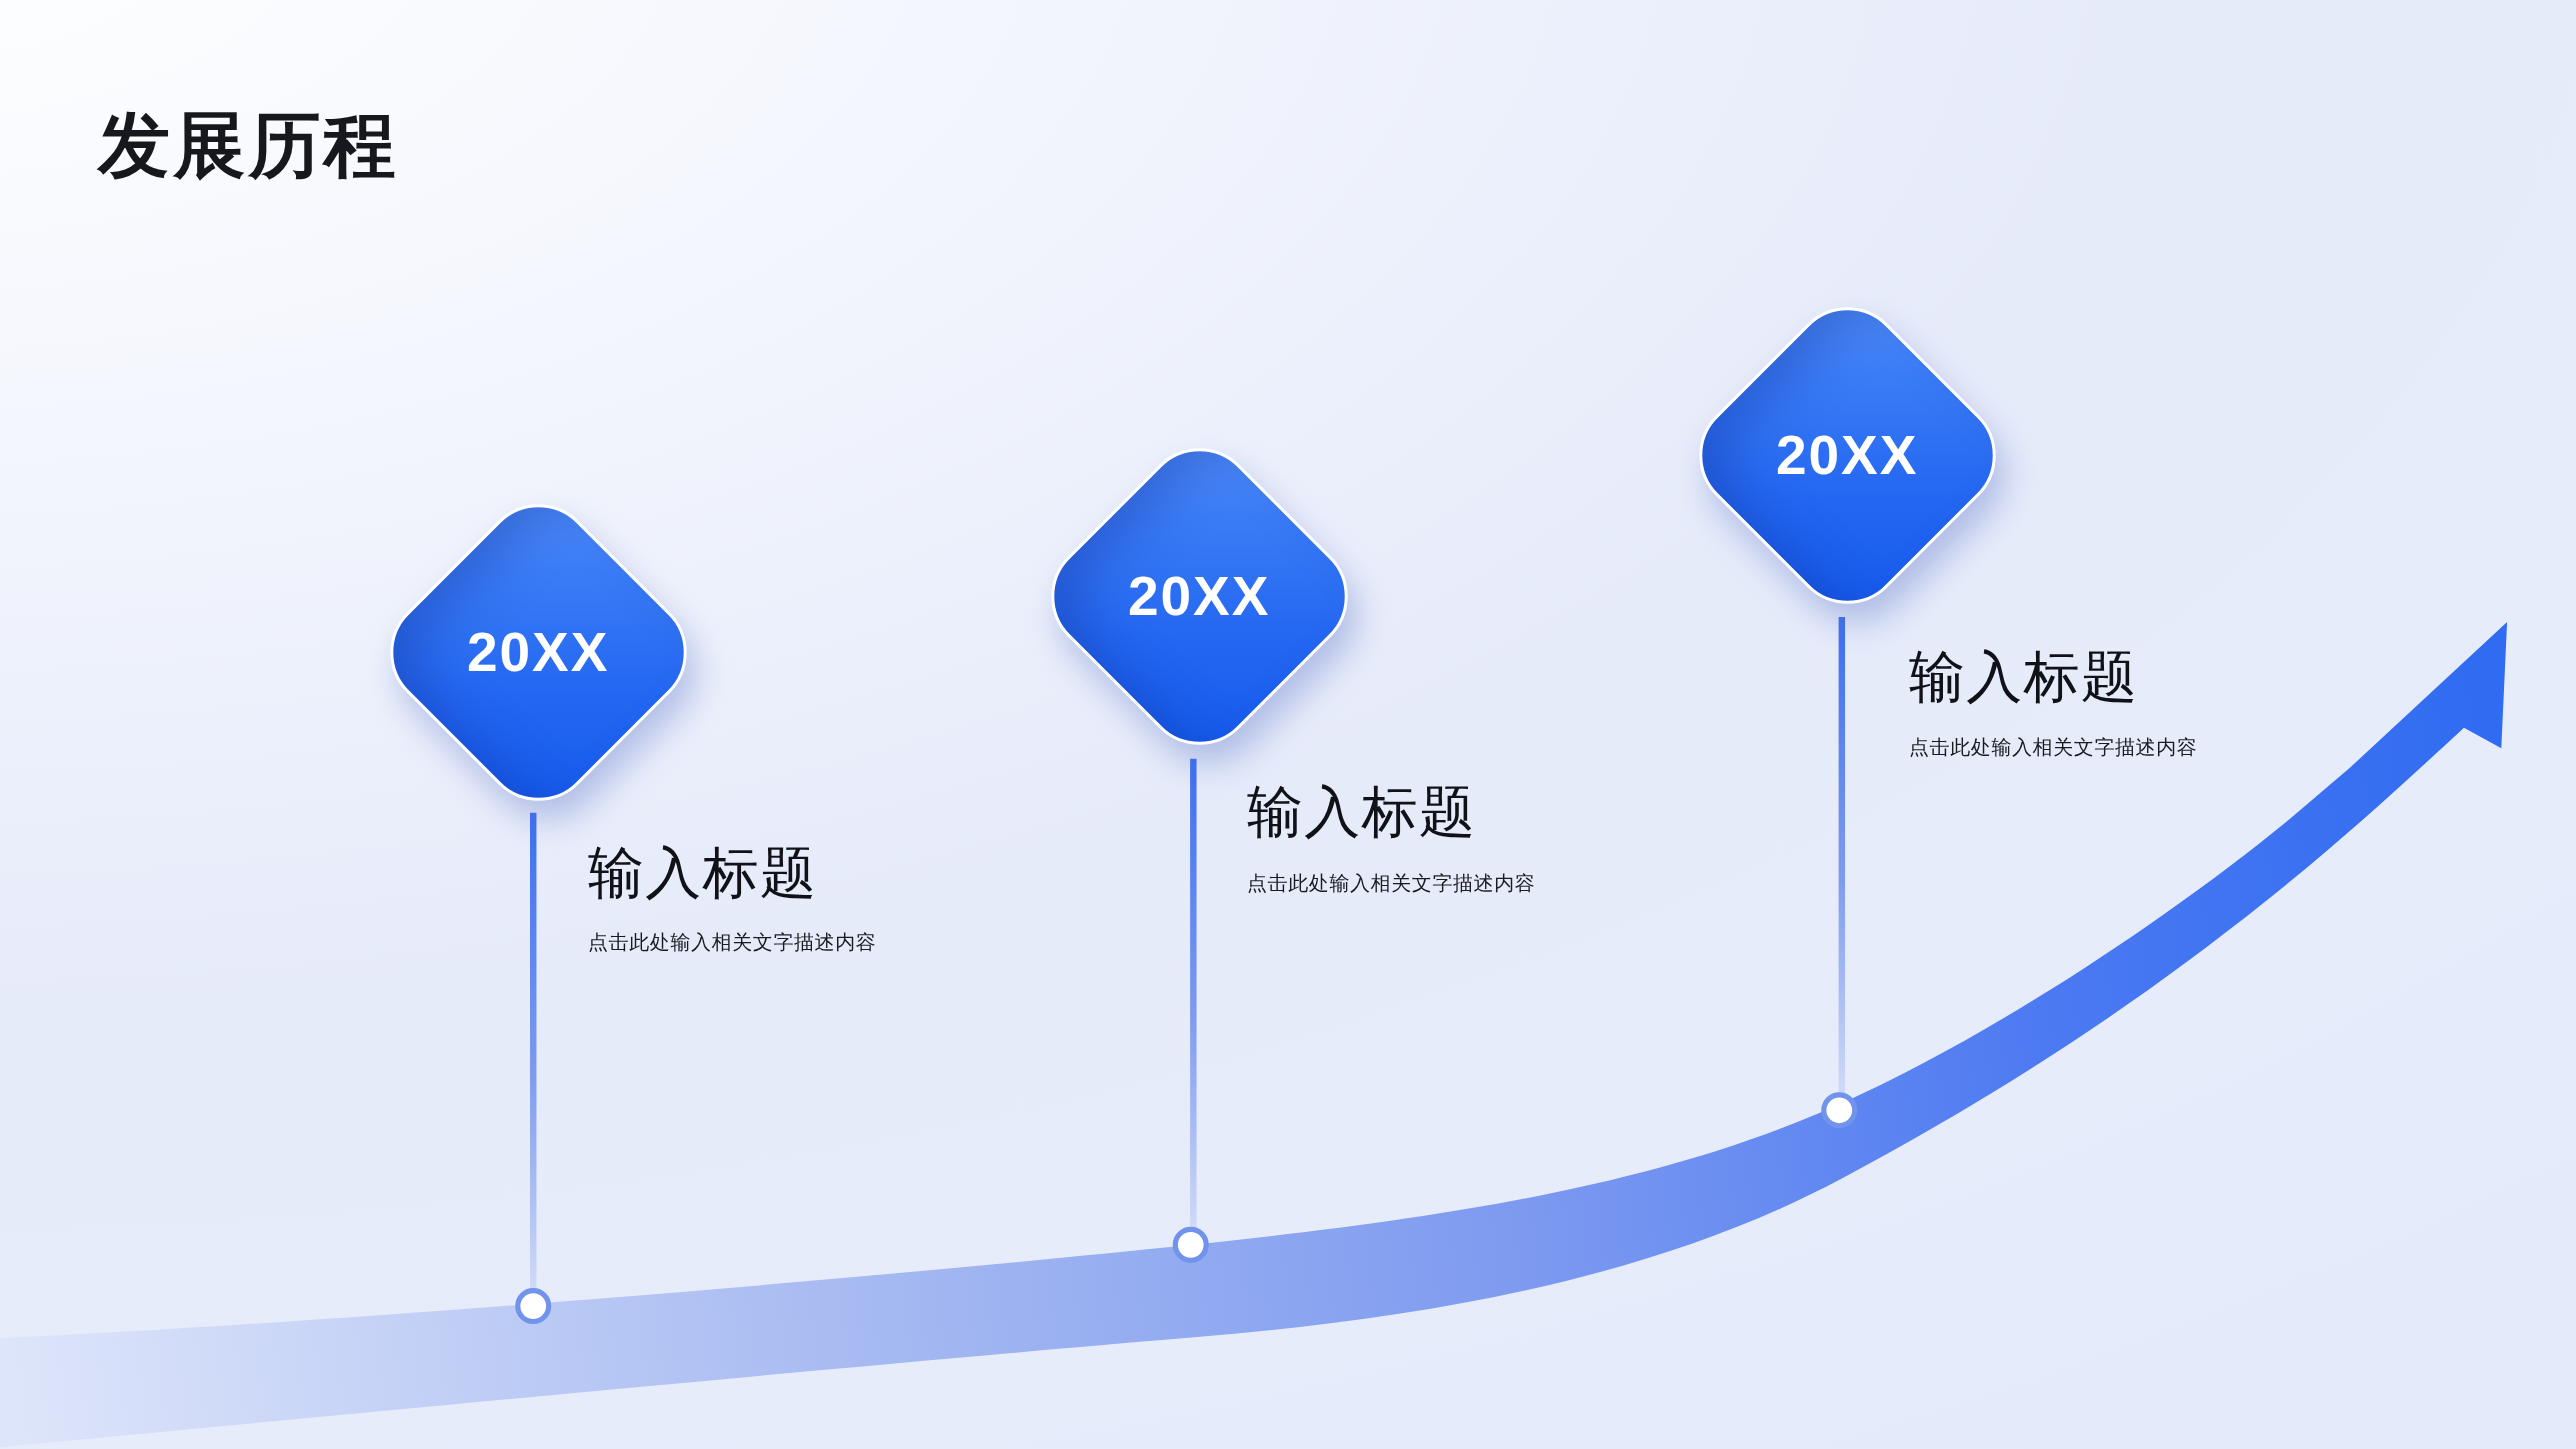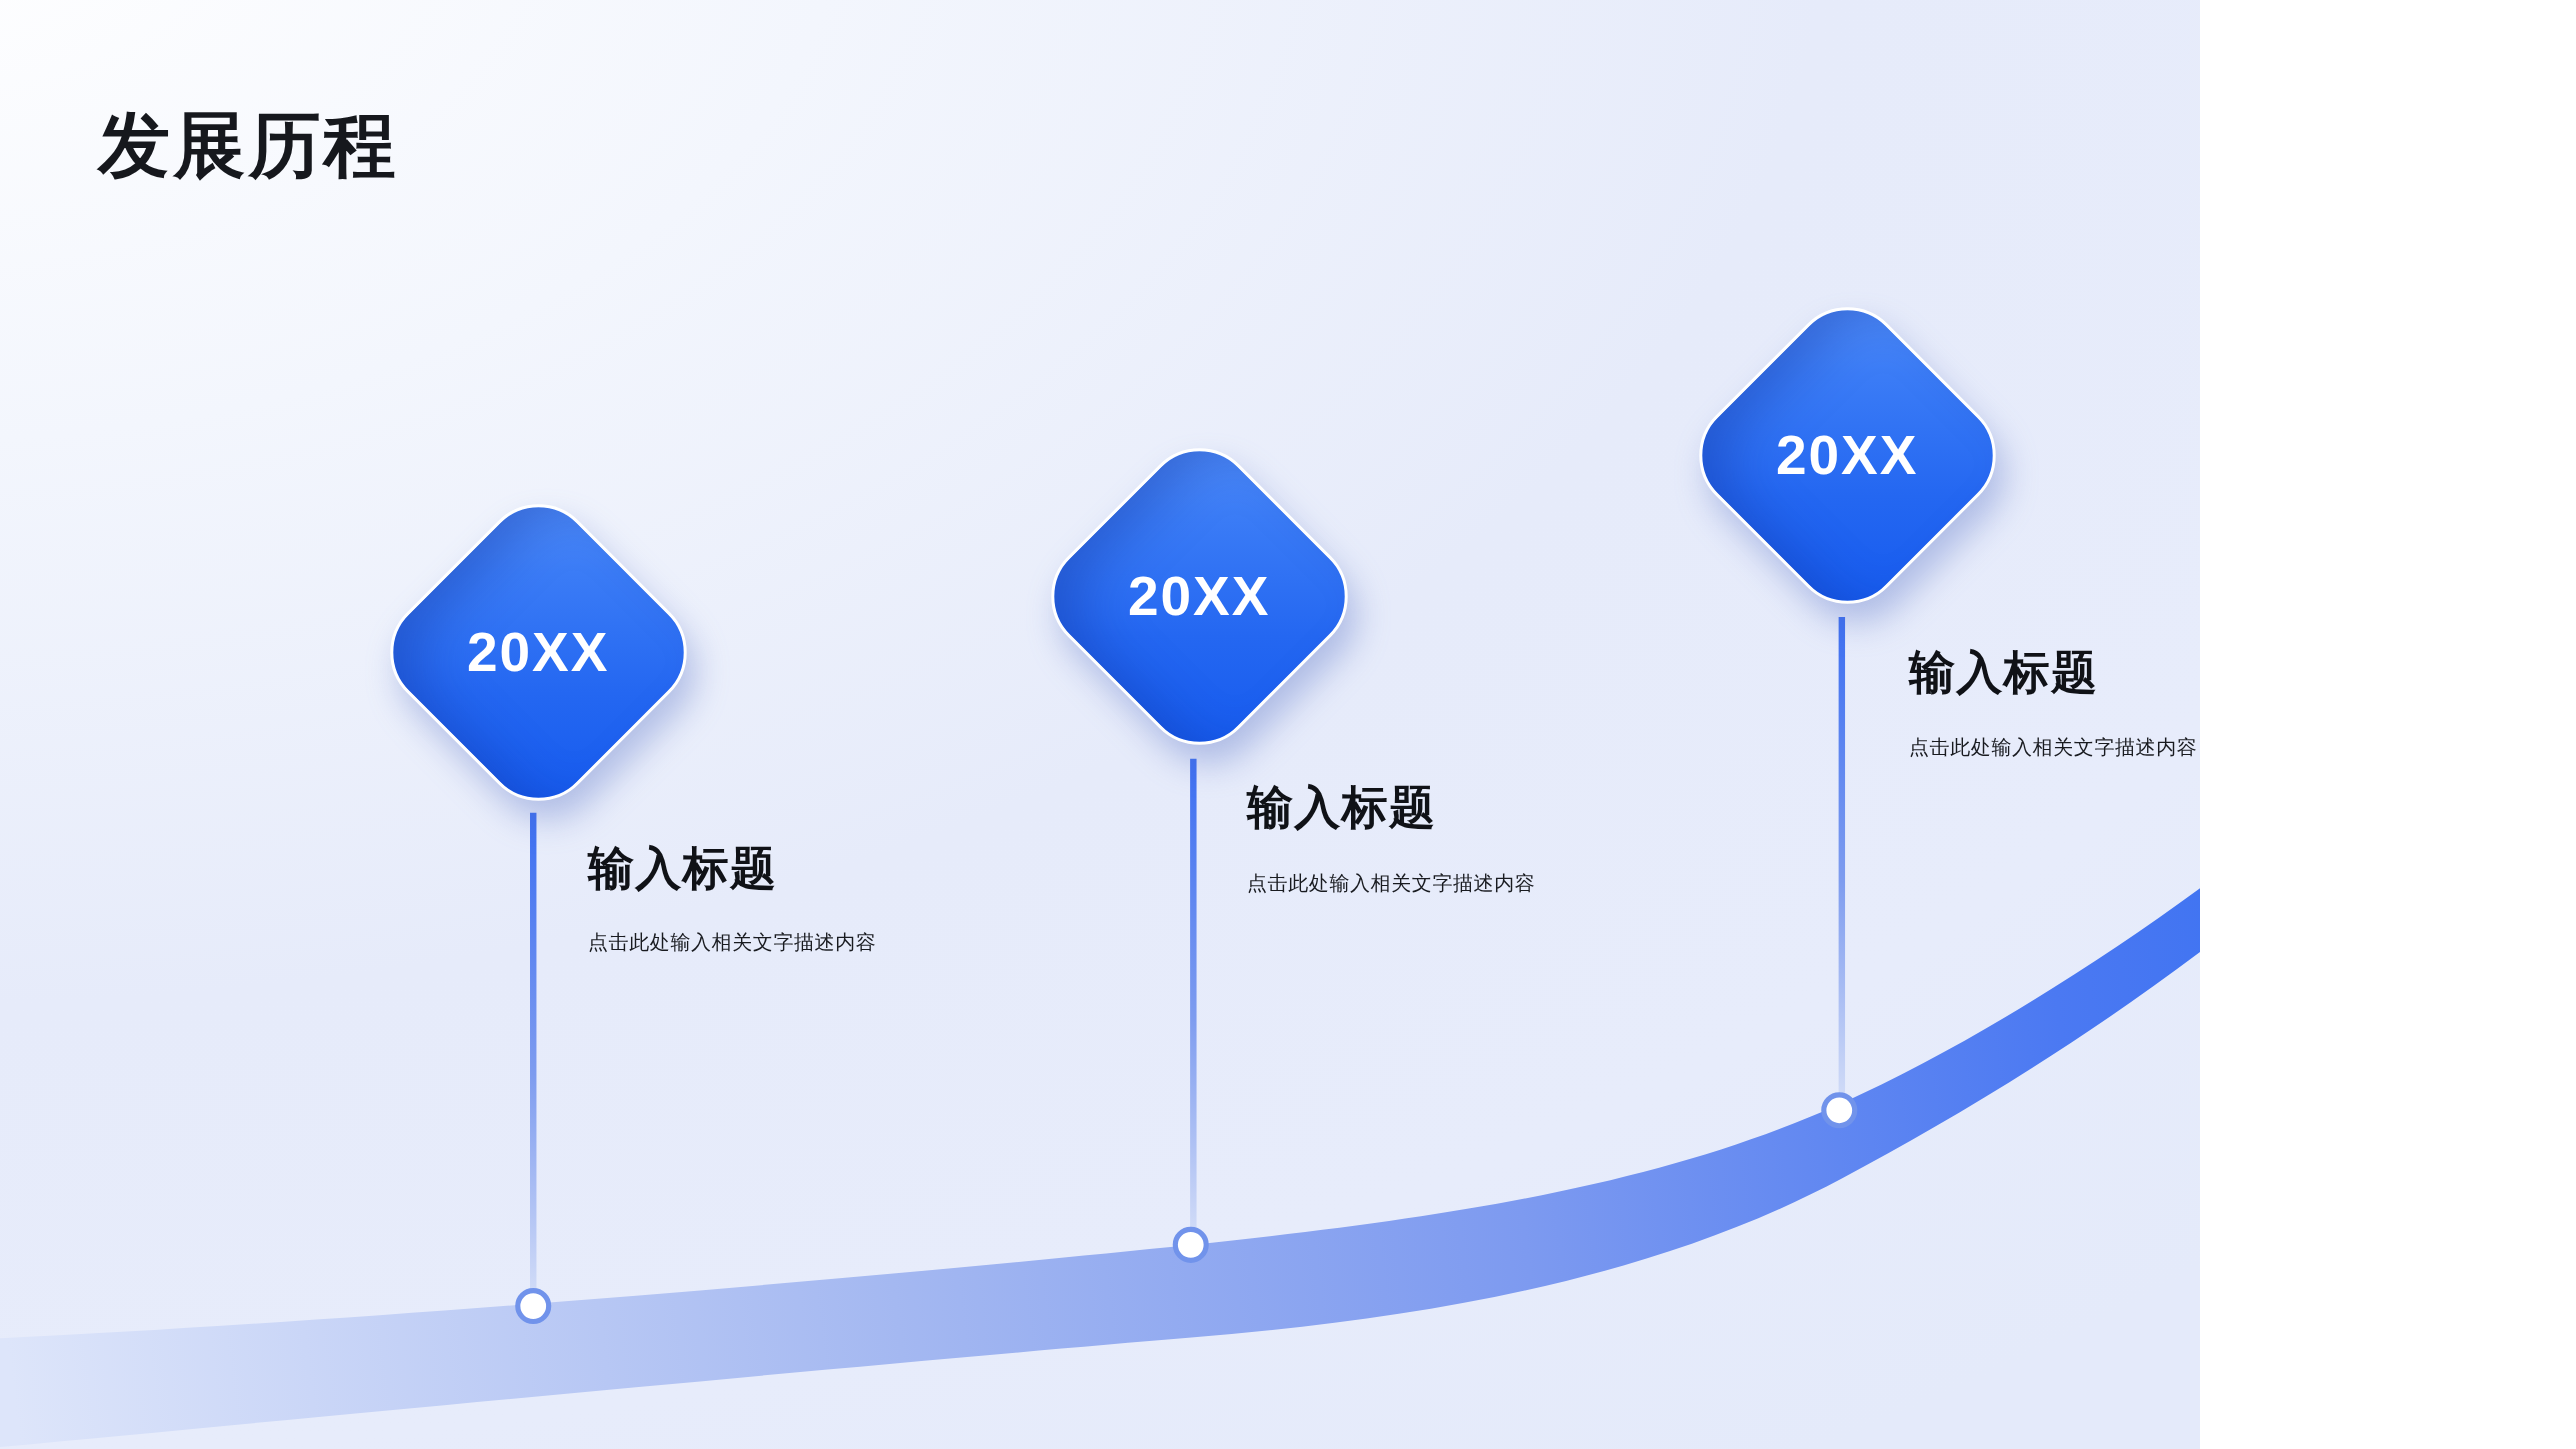--- a/index.html
+++ b/index.html
@@ -1,21 +1,21 @@
 <!DOCTYPE html>
 <html style="font-size:10.3px"><head>
 <meta charset="utf-8">
 <style>
   html,body{margin:0;padding:0;}
   body{
     width:2576px;height:1449px;overflow:hidden;
     font-family:"Liberation Sans","DejaVu Sans",sans-serif;
   }
   .stage{
-    position:relative;width:2200px;height:1449px;overflow:hidden;
+    position:relative;width:2576px;height:1449px;overflow:hidden;
     background:
       radial-gradient(150% 130% at -4% -6%, #ffffff 0%, #f3f6fd 28%, #e6ebfa 58%, #e7ecfb 82%, #e4eafa 100%);
   }
   
   .page-title{
     position:absolute;left:98px;top:104px;
     font-size:72px;font-weight:800;color:#16181d;
     letter-spacing:3.2px;line-height:1.15;white-space:nowrap;
   }
   
@@ -37,21 +37,21 @@
     display:flex;align-items:center;justify-content:center;
   }
   .diamond .year{
     transform:rotate(-45deg);
     color:#ffffff;font-size:55px;font-weight:600;letter-spacing:1.9px;
     line-height:1;white-space:nowrap;
   }
   
   .item-title{
     position:absolute;
-    font-size:46px;font-weight:700;color:#101217;
+    font-size:56px;font-weight:400;color:#101217;
     letter-spacing:1.3px;line-height:1;white-space:nowrap;
   }
   .item-desc{
     position:absolute;
     font-size:20px;font-weight:400;color:#191b20;
     letter-spacing:0.6px;line-height:1.2;white-space:nowrap;
   }
   .t1{left:588px;top:845px;}  .d1{left:588px;top:930px;}
   .t2{left:1247px;top:784px;} .d2{left:1247px;top:871px;}
   .t3{left:1909px;top:649px;} .d3{left:1909px;top:735px;}

